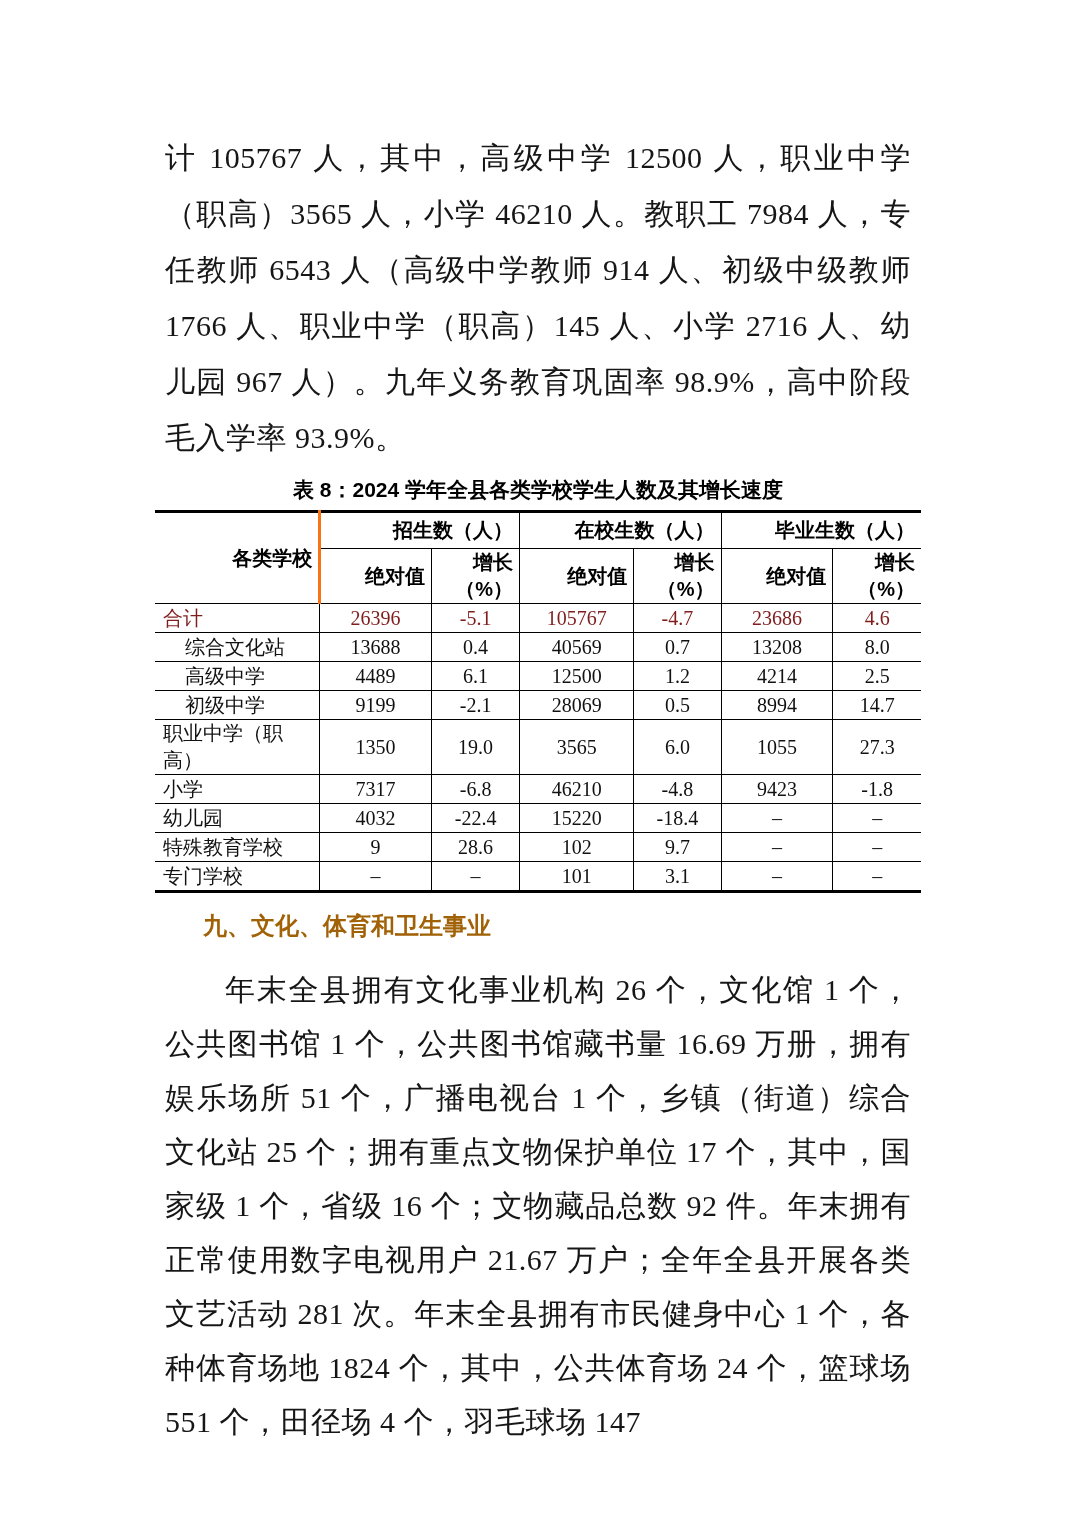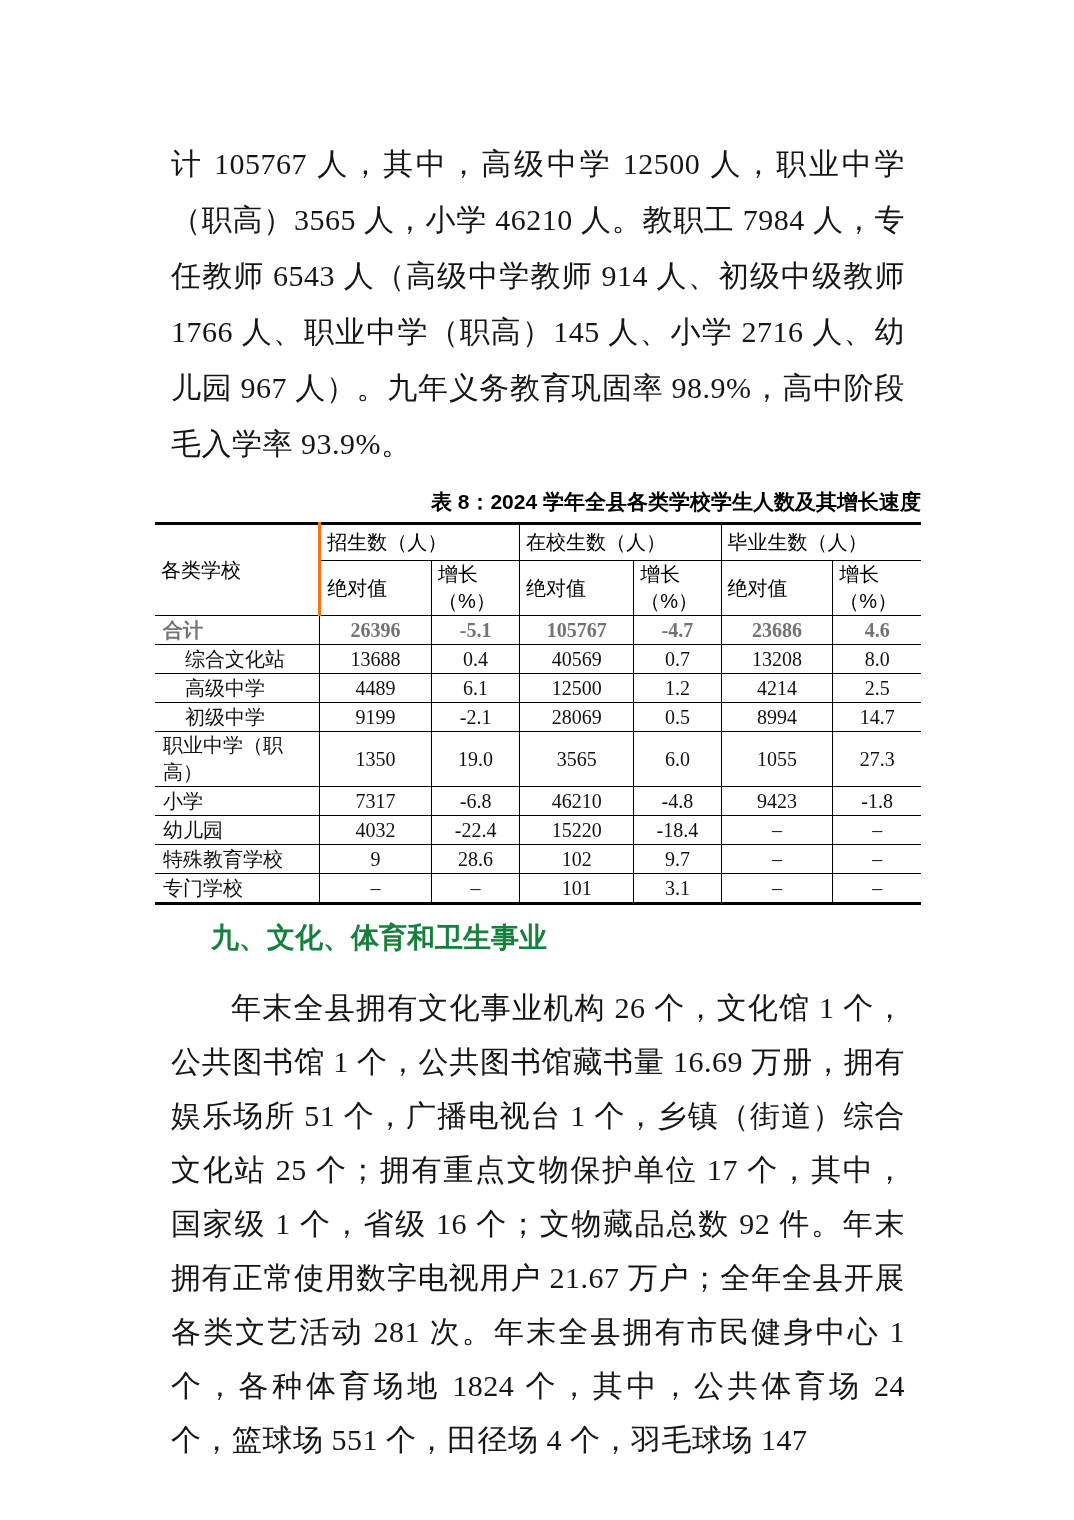--- a/index.html
+++ b/index.html
@@ -14,56 +14,56 @@
     color: #161616;
     font-family: "Liberation Serif", "DejaVu Serif", serif;
   }
   .content {
     position: absolute;
     left: 155px;
     top: 120px;
     width: 766px;
   }
   p.body {
-    margin: 16px;
+    margin: 10px;
     font-family: "Liberation Serif", "DejaVu Serif", serif;
     font-size: 30px;
     line-height: 56px;
     text-align: justify;
     text-justify: inter-ideograph;
     letter-spacing: 0.5px;
   }
   p.body.tight { line-height: 54px; }
   .indent { text-indent: 2em; }
   .caption {
     margin: 6px 0;
-    text-align: right;
+    text-align: center;
     font-weight: 700;
     font-size: 21px;
     line-height: 28px;
     font-family: "Liberation Sans", "DejaVu Sans", sans-serif;
     color: #000;
   }
   table.stats {
     width: 100%;
     border-collapse: collapse;
     border-top: 3px solid #000;
     border-bottom: 3px solid #000;
     color: #111;
   }
   table.stats th, table.stats td {
     border-bottom: 1px solid #000;
     padding: 0 6px;
   }
   table.stats thead th {
     font-family: "Liberation Sans", "DejaVu Sans", sans-serif;
-    font-weight: 400;
+    font-weight: 700;
     font-size: 20px;
     height: 35px;
-    text-align: left;
+    text-align: right;
     color: #000;
   }
   table.stats thead th.school-col {
     border-right: 3px solid #f97316;
   }
   table.stats thead th:not(:first-child),
   table.stats tbody td:not(:first-child) {
     border-left: 1px solid #000;
   }
   table.stats tbody td {
@@ -76,31 +76,31 @@
     padding-left: 8px;
   }
   table.stats tbody td.label.ind {
     padding-left: 30px;
   }
   table.stats tbody td.num {
     text-align: center;
     margin-top: 28px;
   }
   table.stats tbody tr.total-row td {
-    font-weight: 700;
-    color: #737373;
+    font-weight: 400;
+    color: #7f1d1d;
   }
   .heading {
     margin: 6px 0 0 0;
     font-family: "Liberation Sans", "DejaVu Sans", sans-serif;
-    font-size: 28px;
+    font-size: 24px;
     line-height: 54px;
     font-weight: 700;
     text-indent: 2em;
-    color: #15803d;
+    color: #a16207;
   }
   .p-after-table { margin-top: 14px; }
 </style>
 </head>
 <body>
 
 <div class="content">
 
   <p class="body">计 105767 人，其中，高级中学 12500 人，职业中学（职高）3565 人，小学 46210 人。教职工 7984 人，专任教师 6543 人（高级中学教师 914 人、初级中级教师 1766 人、职业中学（职高）145 人、小学 2716 人、幼儿园 967 人）。九年义务教育巩固率 98.9%，高中阶段毛入学率 93.9%。</p>
 

